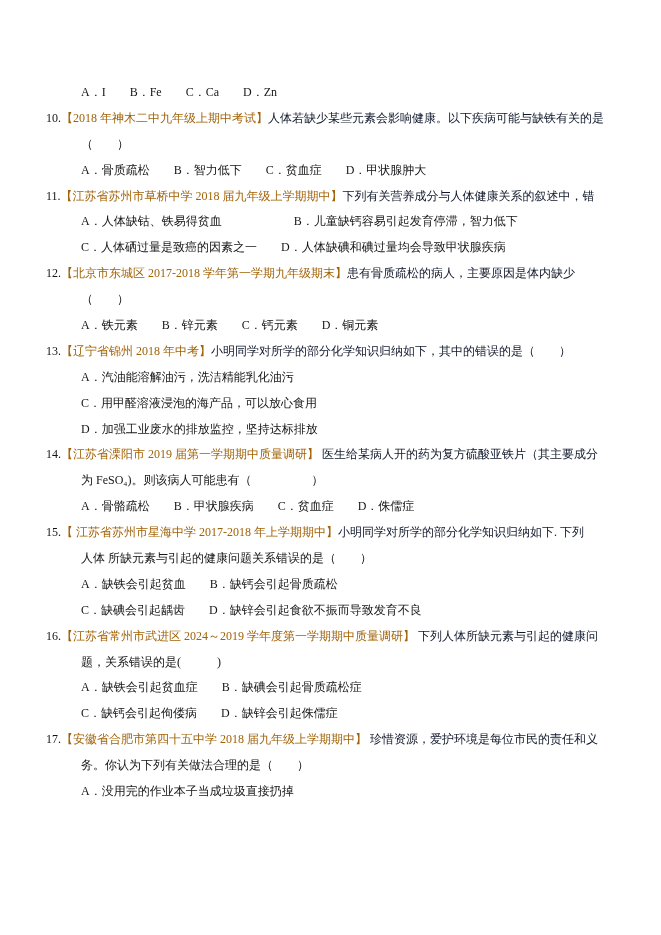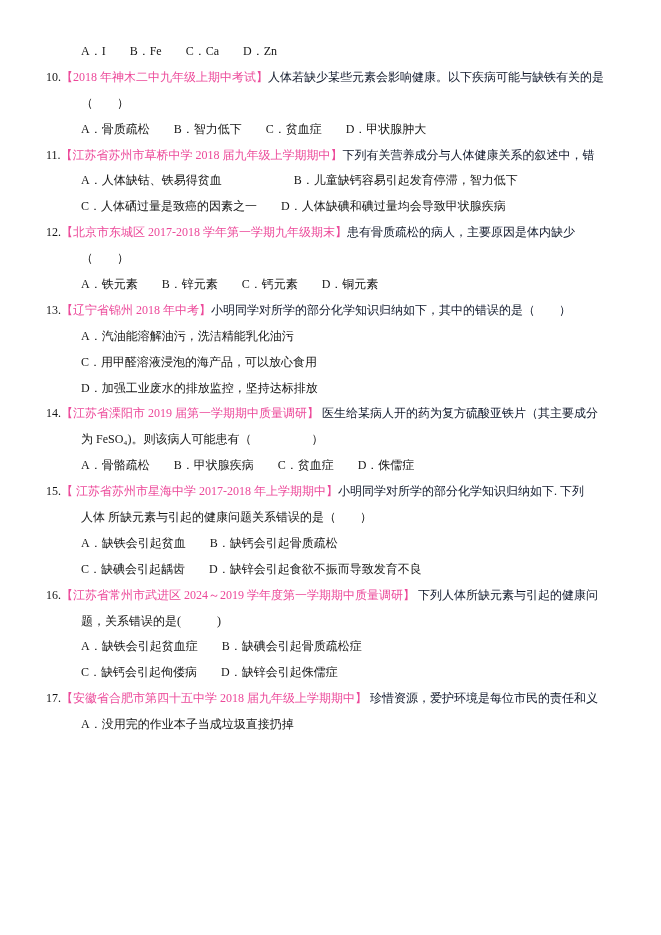--- a/index.html
+++ b/index.html
@@ -9,39 +9,39 @@
   }
   body {
     width: 661px;
     height: 935px;
     overflow: hidden;
   }
   .doc {
     box-sizing: border-box;
     width: 661px;
     height: 935px;
-    padding: 39px 30px 0 46px;
+    padding: 80px 30px 0 46px;
     font-family: "Liberation Serif", "DejaVu Serif", serif;
     font-size: 12px;
     color: #141414;
     background: #ffffff;
   }
   .line {
     white-space: pre;
     height: 25.9px;
     line-height: 25.9px;
   }
   .indent {
     padding-left: 35px;
   }
   .num {
     color: #141414;
   }
   .src {
-    color: #ec4899;
+    color: #a16207;
   }
   .stem {
     color: #0f172a;
   }
 </style>
 </head>
 <body>
 
 <div class="doc">
 
@@ -87,16 +87,17 @@
 
   <div>
     <div class="line"><span class="num">16.</span><span class="src">【江苏省常州市武进区 2024～2019 学年度第一学期期中质量调研】</span><span class="stem"> 下列人体所缺元素与引起的健康问</span></div>
     <div class="line indent">题，关系错误的是(　　　)</div>
     <div class="line indent">A．缺铁会引起贫血症　　B．缺碘会引起骨质疏松症</div>
     <div class="line indent">C．缺钙会引起佝偻病　　D．缺锌会引起侏儒症</div>
   </div>
 
   <div>
     <div class="line"><span class="num">17.</span><span class="src">【安徽省合肥市第四十五中学 2018 届九年级上学期期中】</span><span class="stem"> 珍惜资源，爱护环境是每位市民的责任和义</span></div>
+    <div class="line indent">务。你认为下列有关做法合理的是（　　）</div>
     <div class="line indent">A．没用完的作业本子当成垃圾直接扔掉</div>
   </div>
 
 </div>
 
 </body></html>

